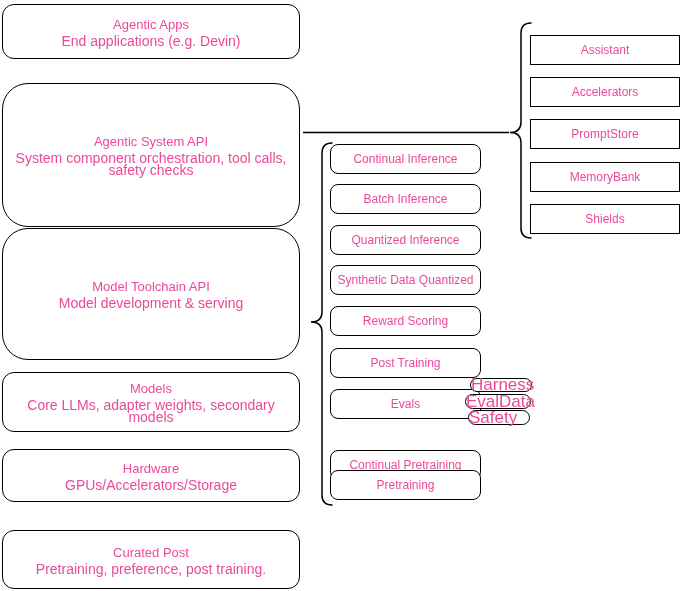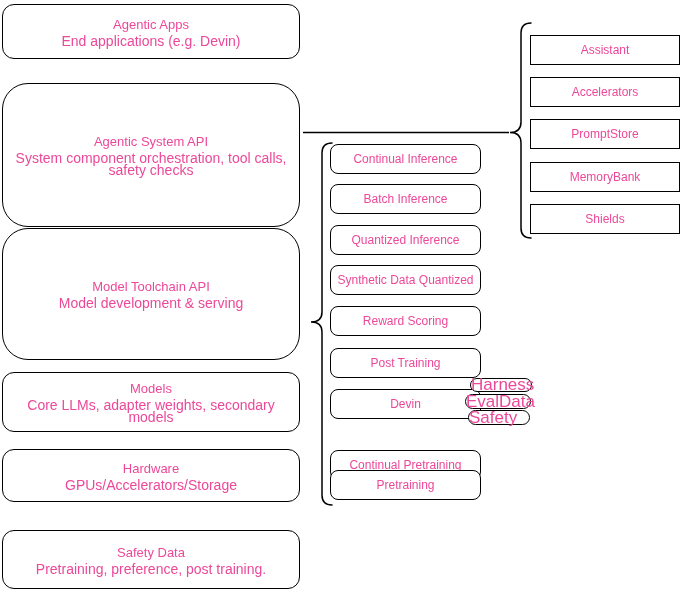--- a/index.html
+++ b/index.html
@@ -87,21 +87,21 @@
     <div class="btitle">Models</div>
     <div class="bsub">Core LLMs, adapter weights, secondary models</div>
   </div>
 
   <div class="box lbox" style="top:449px;height:53px;border-radius:12px">
     <div class="btitle">Hardware</div>
     <div class="bsub">GPUs/Accelerators/Storage</div>
   </div>
 
   <div class="box lbox" style="top:530px;height:59px;border-radius:12px">
-    <div class="btitle">Safety Data</div>
+    <div class="btitle">Curated Post</div>
     <div class="bsub">Pretraining, preference, post training.</div>
   </div>
 
   <div class="box mbox" style="top:144px">
     <span>Continual Inference</span>
   </div>
   <div class="box mbox" style="top:184px">
     <span>Batch Inference</span>
   </div>
   <div class="box mbox" style="top:225px">
@@ -110,21 +110,21 @@
   <div class="box mbox" style="top:265px">
     <span>Synthetic Data Quantized</span>
   </div>
   <div class="box mbox" style="top:306px">
     <span>Reward Scoring</span>
   </div>
   <div class="box mbox" style="top:348px">
     <span>Post Training</span>
   </div>
   <div class="box mbox" style="top:389px">
-    <span>Devin</span>
+    <span>Evals</span>
   </div>
   <div class="box mbox" style="top:450px">
     <span>Continual Pretraining</span>
   </div>
   <div class="box mbox" style="top:470px">
     <span>Pretraining</span>
   </div>
 
   <div class="pill" style="left:470px;top:378px;width:62px;height:14px">
     <span>Harness</span>

